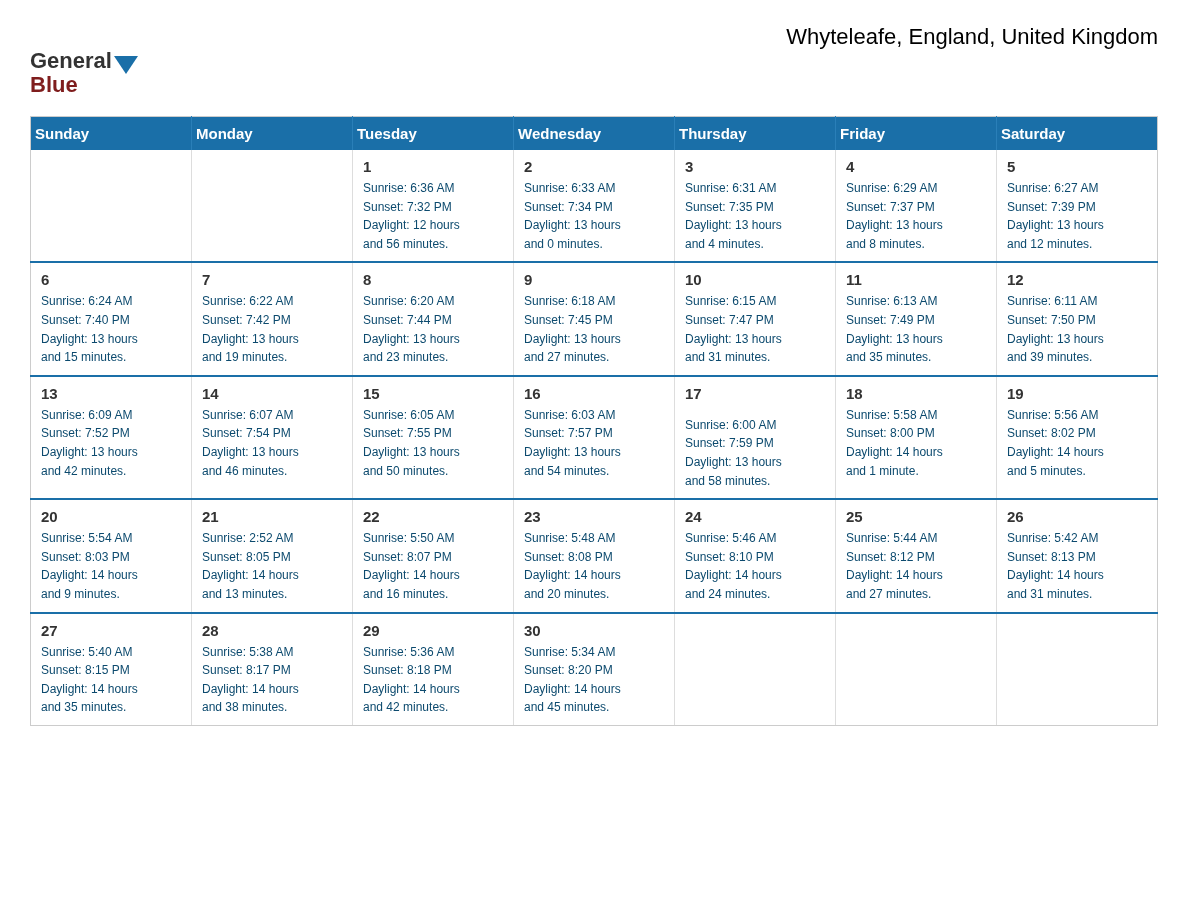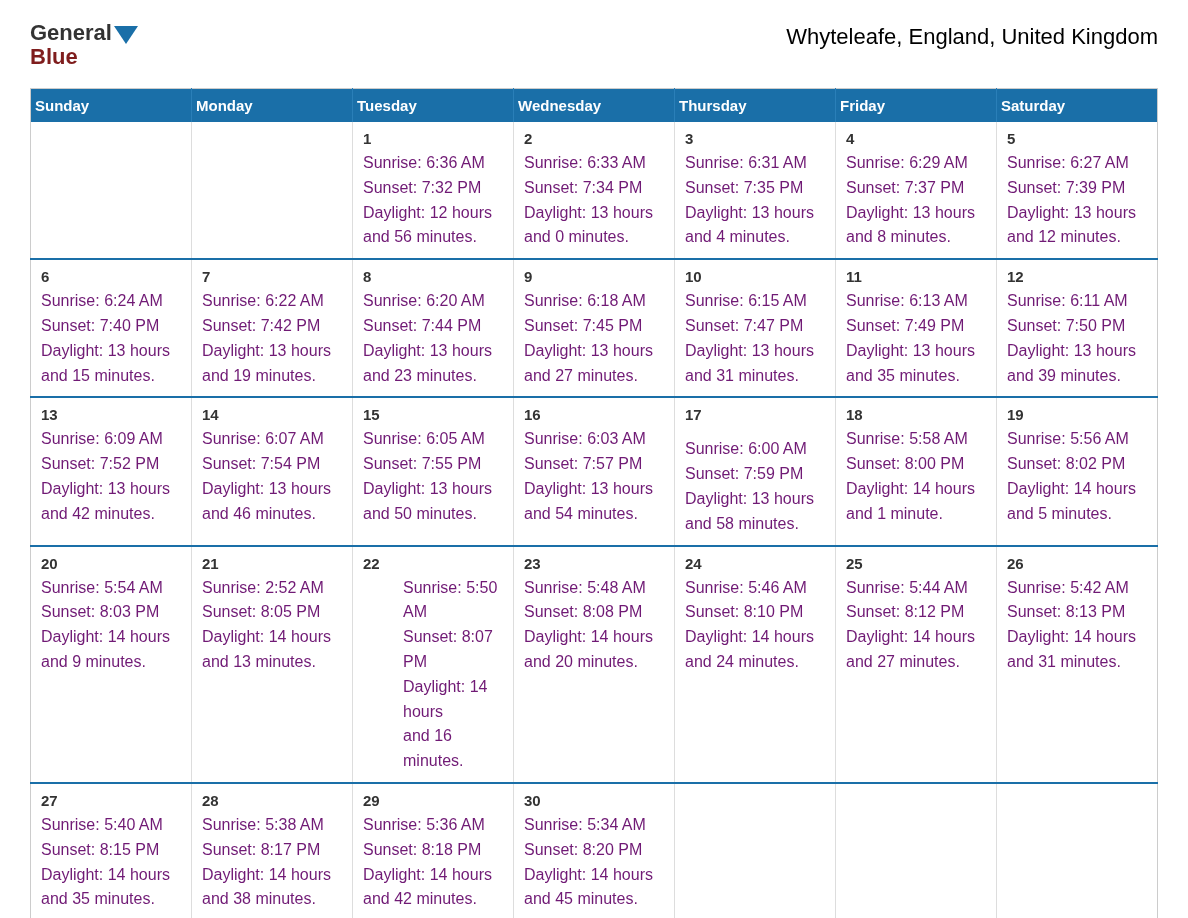--- a/index.html
+++ b/index.html
@@ -17,21 +17,22 @@
       align-items: flex-start;
       margin-bottom: 18px;
     }
     .logo {
       display: flex;
       flex-direction: column;
       align-items: flex-start;
     }
     .logo-top {
       display: flex;
-      align-items: center;
+      align-items: flex-end;
+      margin-top: 28px;
     }
     .logo-general {
       font-size: 22px;
       font-weight: bold;
       color: #333;
     }
     .logo-arrow {
       width: 0;
       height: 0;
       border-left: 12px solid transparent;
@@ -95,22 +96,22 @@
       border-bottom: 1px solid #ccc;
     }
     .day-number {
       font-size: 15px;
       font-weight: bold;
       color: #333;
       margin-bottom: 4px;
       display: block;
     }
     .day-info {
-      font-size: 16px;
-      color: #701a75;
+      font-size: 12px;
+      color: #0c4a6e;
       line-height: 1.55;
     }
     .empty-cell {
       background: #fff;
     }
   </style>
 </head>
 <body>
 
 <div class="header">
@@ -290,21 +291,21 @@
         </td>
         <td>
           <span class="day-number">21</span>
           <div class="day-info" style="white-space: pre-line;">Sunrise: 2:52 AM
 Sunset: 8:05 PM
 Daylight: 14 hours
 and 13 minutes.</div>
         </td>
         <td>
           <span class="day-number">22</span>
-          <div class="day-info" style="white-space: pre-line; margin-left: 40px;">Sunrise: 5:50 AM
+          <div class="day-info" style="white-space: pre-line;">Sunrise: 5:50 AM
 Sunset: 8:07 PM
 Daylight: 14 hours
 and 16 minutes.</div>
         </td>
         <td>
           <span class="day-number">23</span>
           <div class="day-info" style="white-space: pre-line;">Sunrise: 5:48 AM
 Sunset: 8:08 PM
 Daylight: 14 hours
 and 20 minutes.</div>

